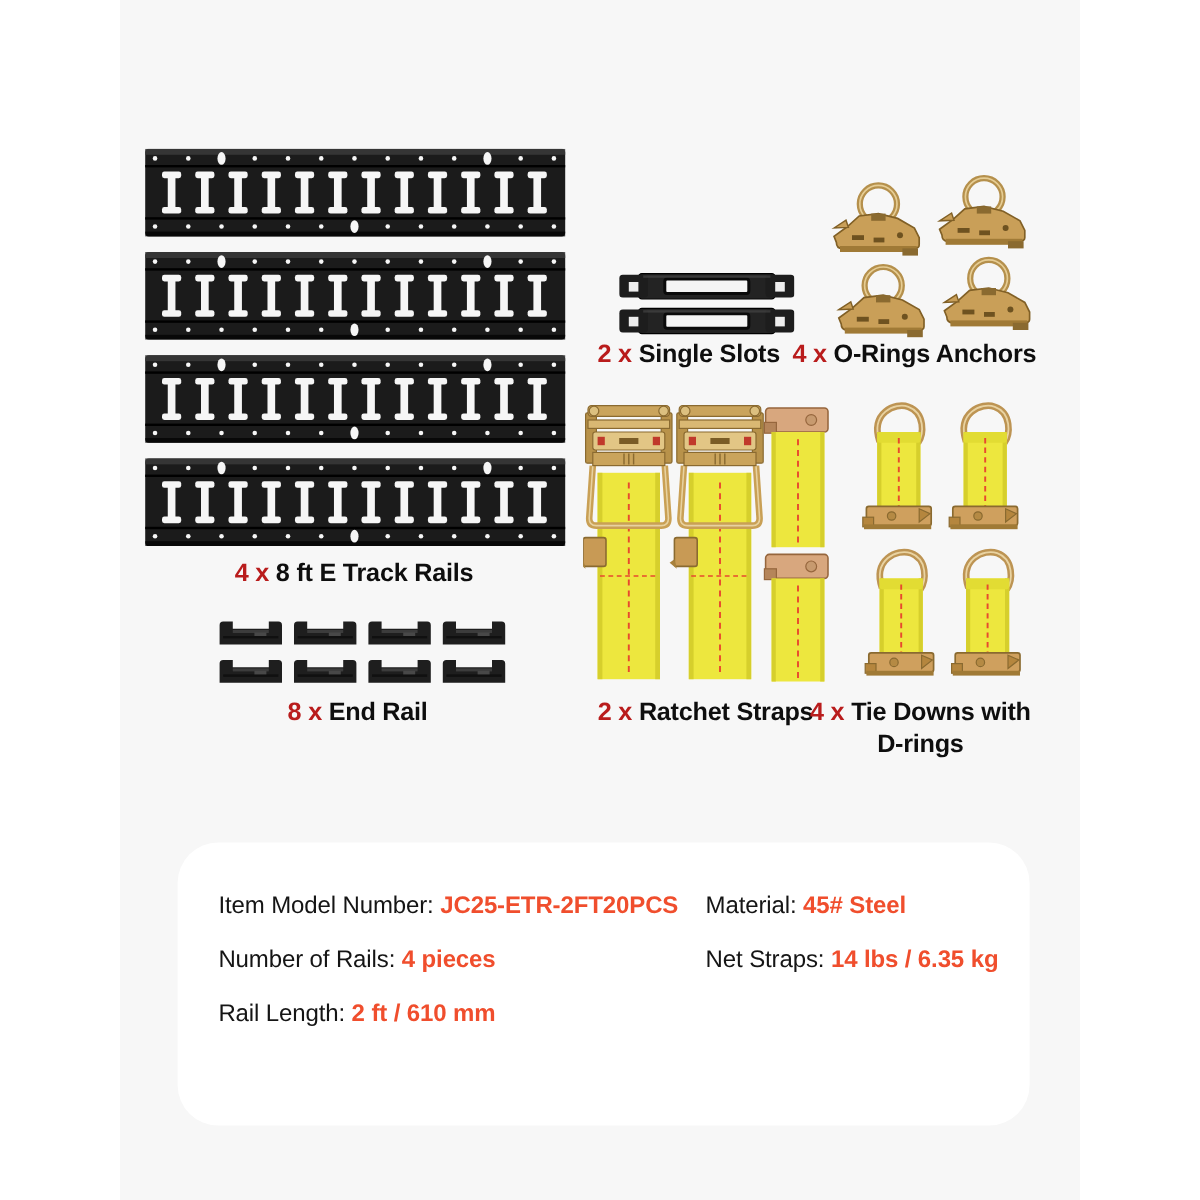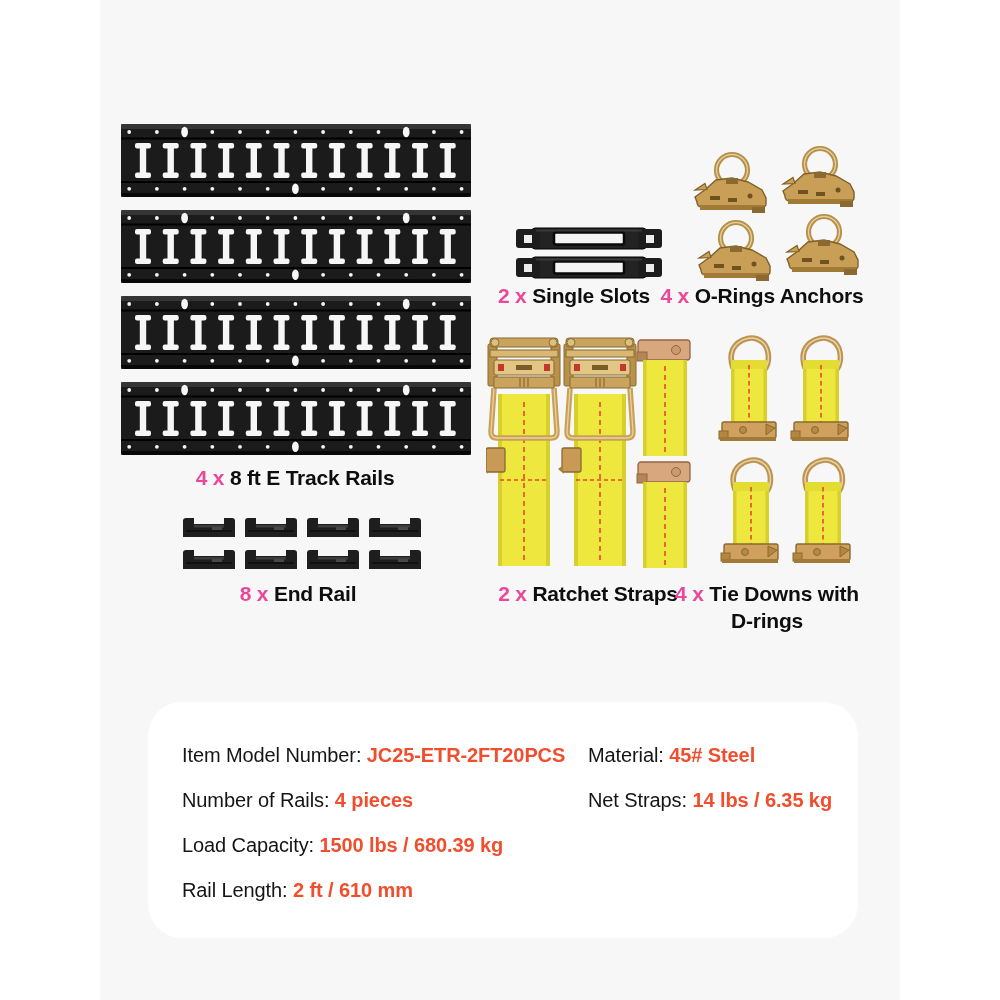--- a/index.html
+++ b/index.html
@@ -13,21 +13,21 @@
     position:absolute;left:100px;top:0;width:800px;height:1000px;
     background:#f7f7f7;
   }
   .abs{position:absolute;}
   .caption{
     position:absolute;transform:translateX(-50%);
     font-size:21px;font-weight:600;letter-spacing:-0.2px;color:#0e0e0e;
     text-align:center;line-height:27px;white-space:nowrap;
   }
   .caption.wrap{white-space:normal;width:190px;}
-  .caption .qty{color:#ec4899;}
+  .caption .qty{color:#b91c1c;}
   .spec-panel{
     position:absolute;left:148px;top:702px;width:710px;height:236px;
     background:#ffffff;border-radius:34px;
   }
   .spec-col{position:absolute;top:31px;}
   .spec-col.left{left:34px;}
   .spec-col.right{left:440px;}
   .spec-row{
     height:45px;line-height:45px;font-size:20px;letter-spacing:-0.1px;
     color:#151515;white-space:nowrap;
@@ -256,24 +256,20 @@
   <div class="spec-col left">
     <div class="spec-row">
       <span>Item Model Number:</span>
       <span class="val">JC25-ETR-2FT20PCS</span>
     </div>
     <div class="spec-row">
       <span>Number of Rails:</span>
       <span class="val">4 pieces</span>
     </div>
     <div class="spec-row">
-      <span>Load Capacity:</span>
-      <span class="val">1500 lbs / 680.39 kg</span>
-    </div>
-    <div class="spec-row">
       <span>Rail Length:</span>
       <span class="val">2 ft / 610 mm</span>
     </div>
   </div>
   <div class="spec-col right">
     <div class="spec-row">
       <span>Material:</span>
       <span class="val">45# Steel</span>
     </div>
     <div class="spec-row">

